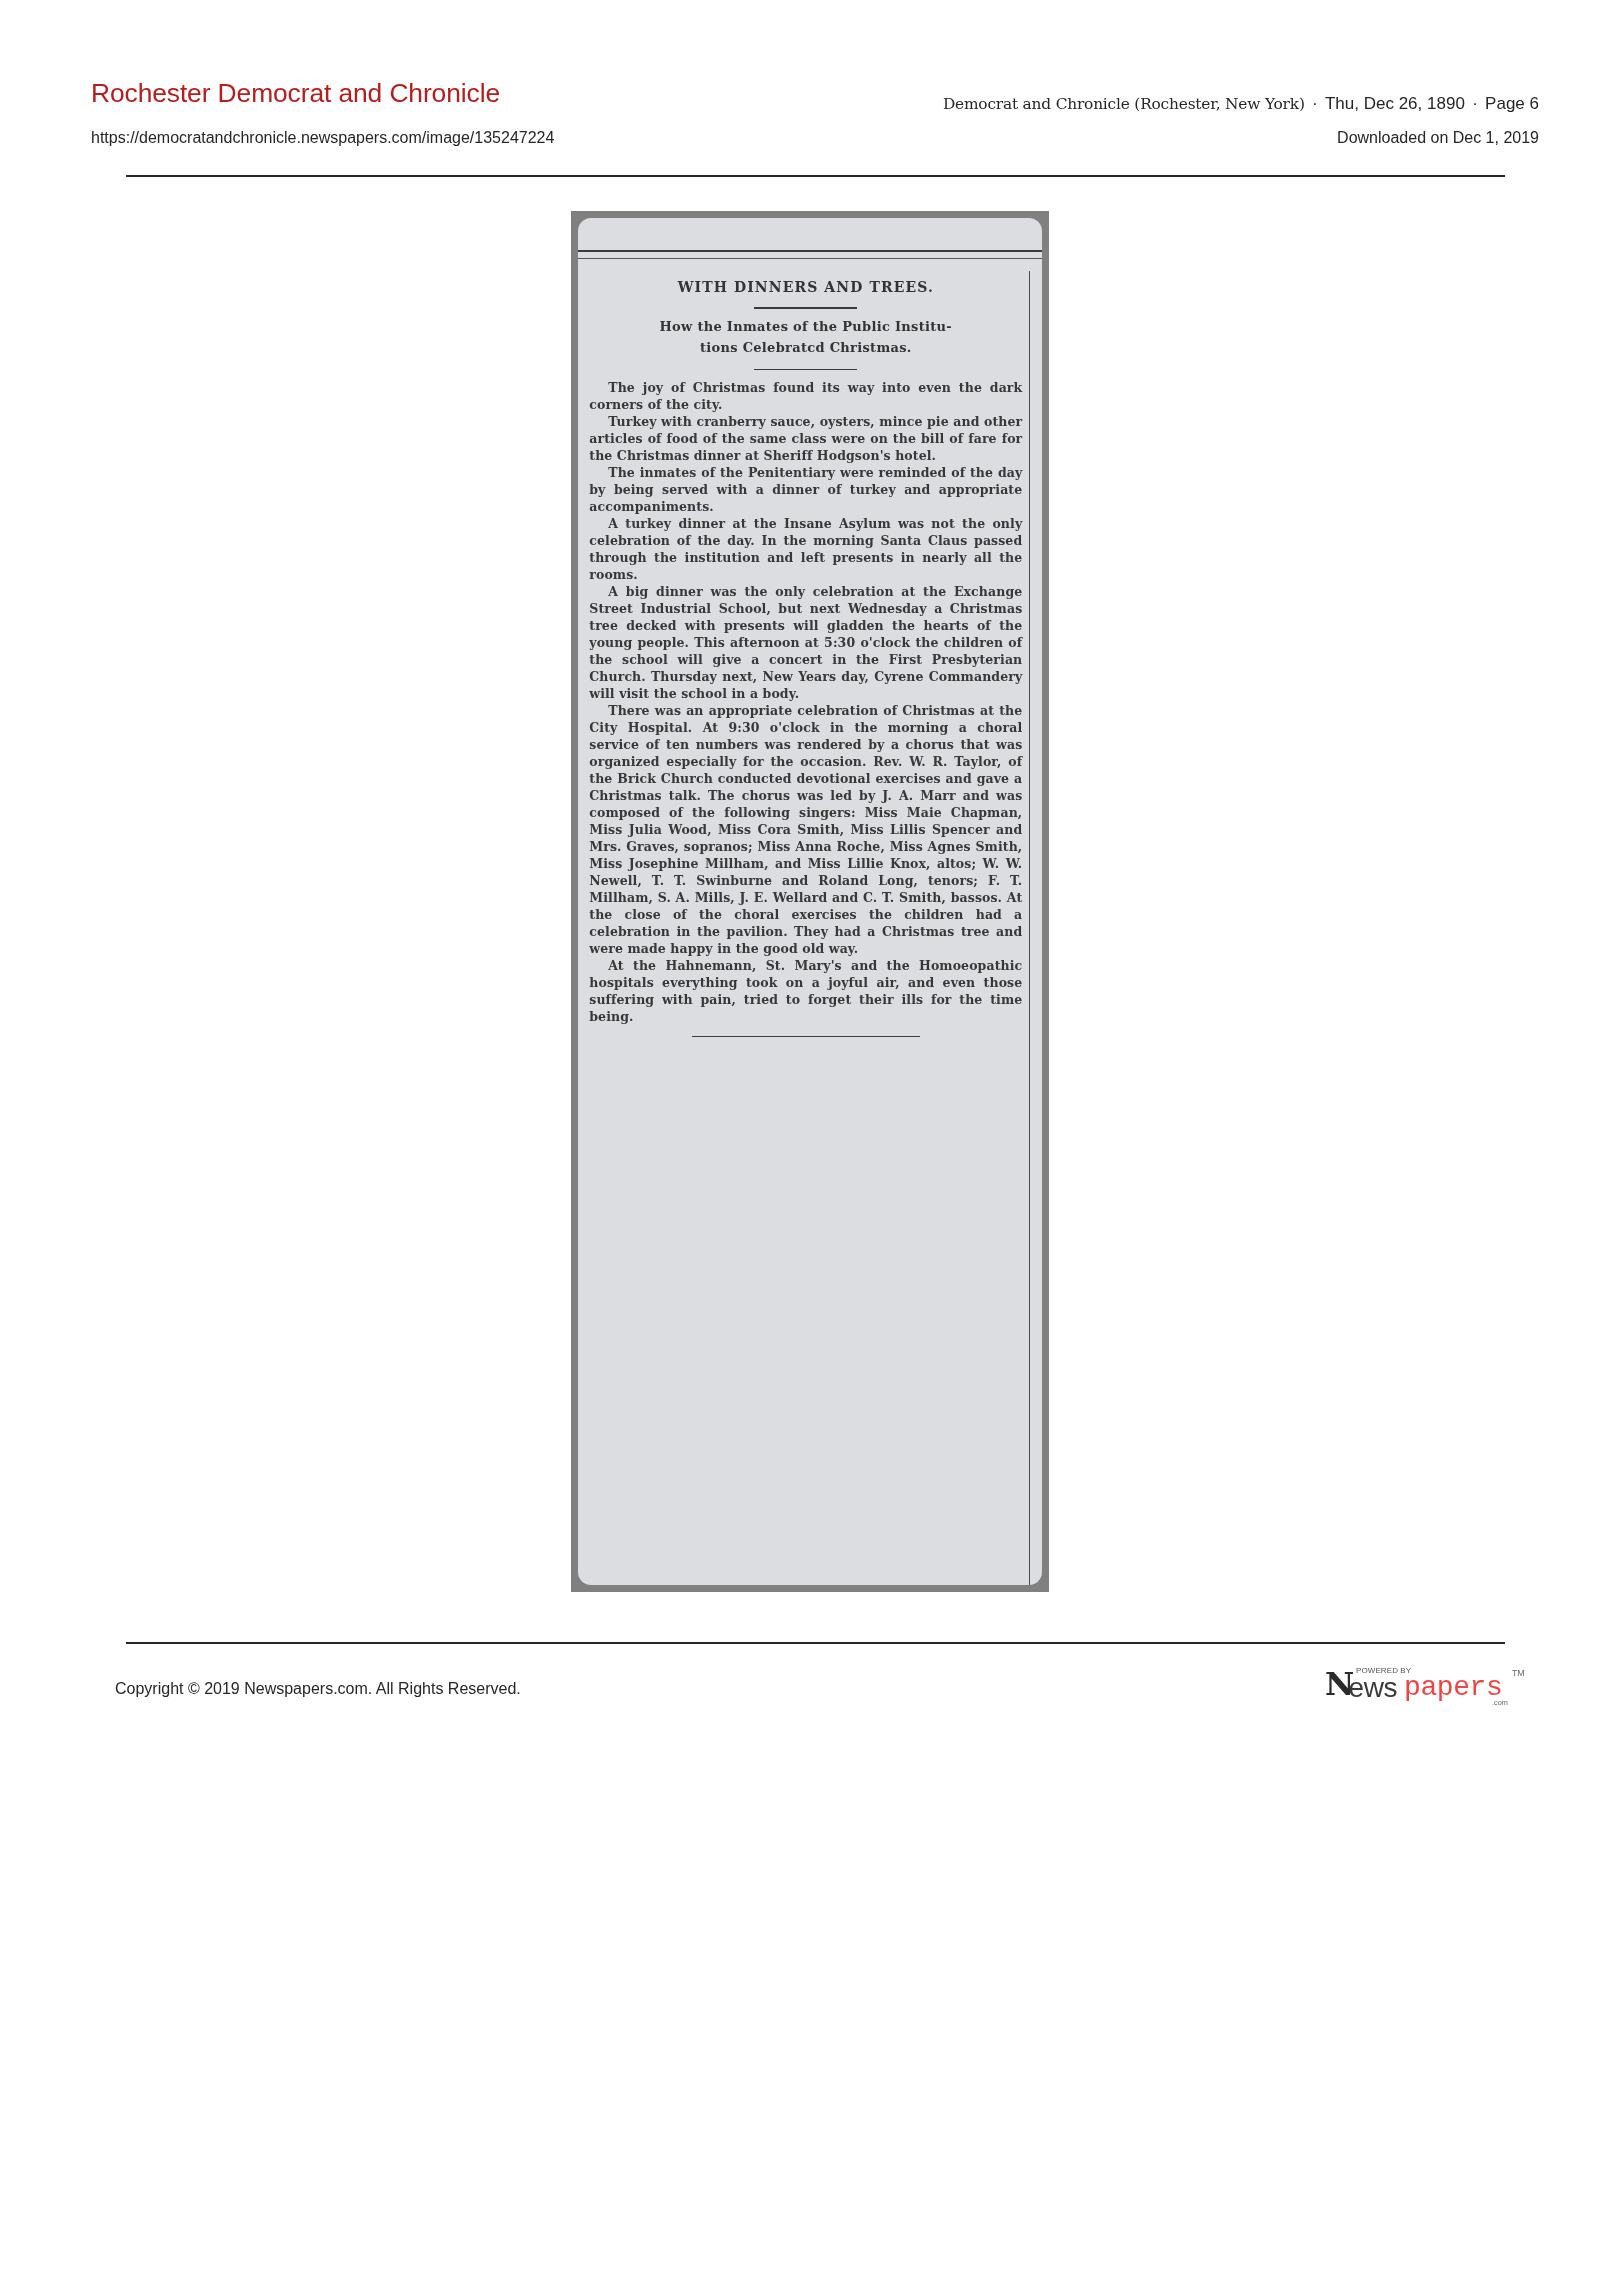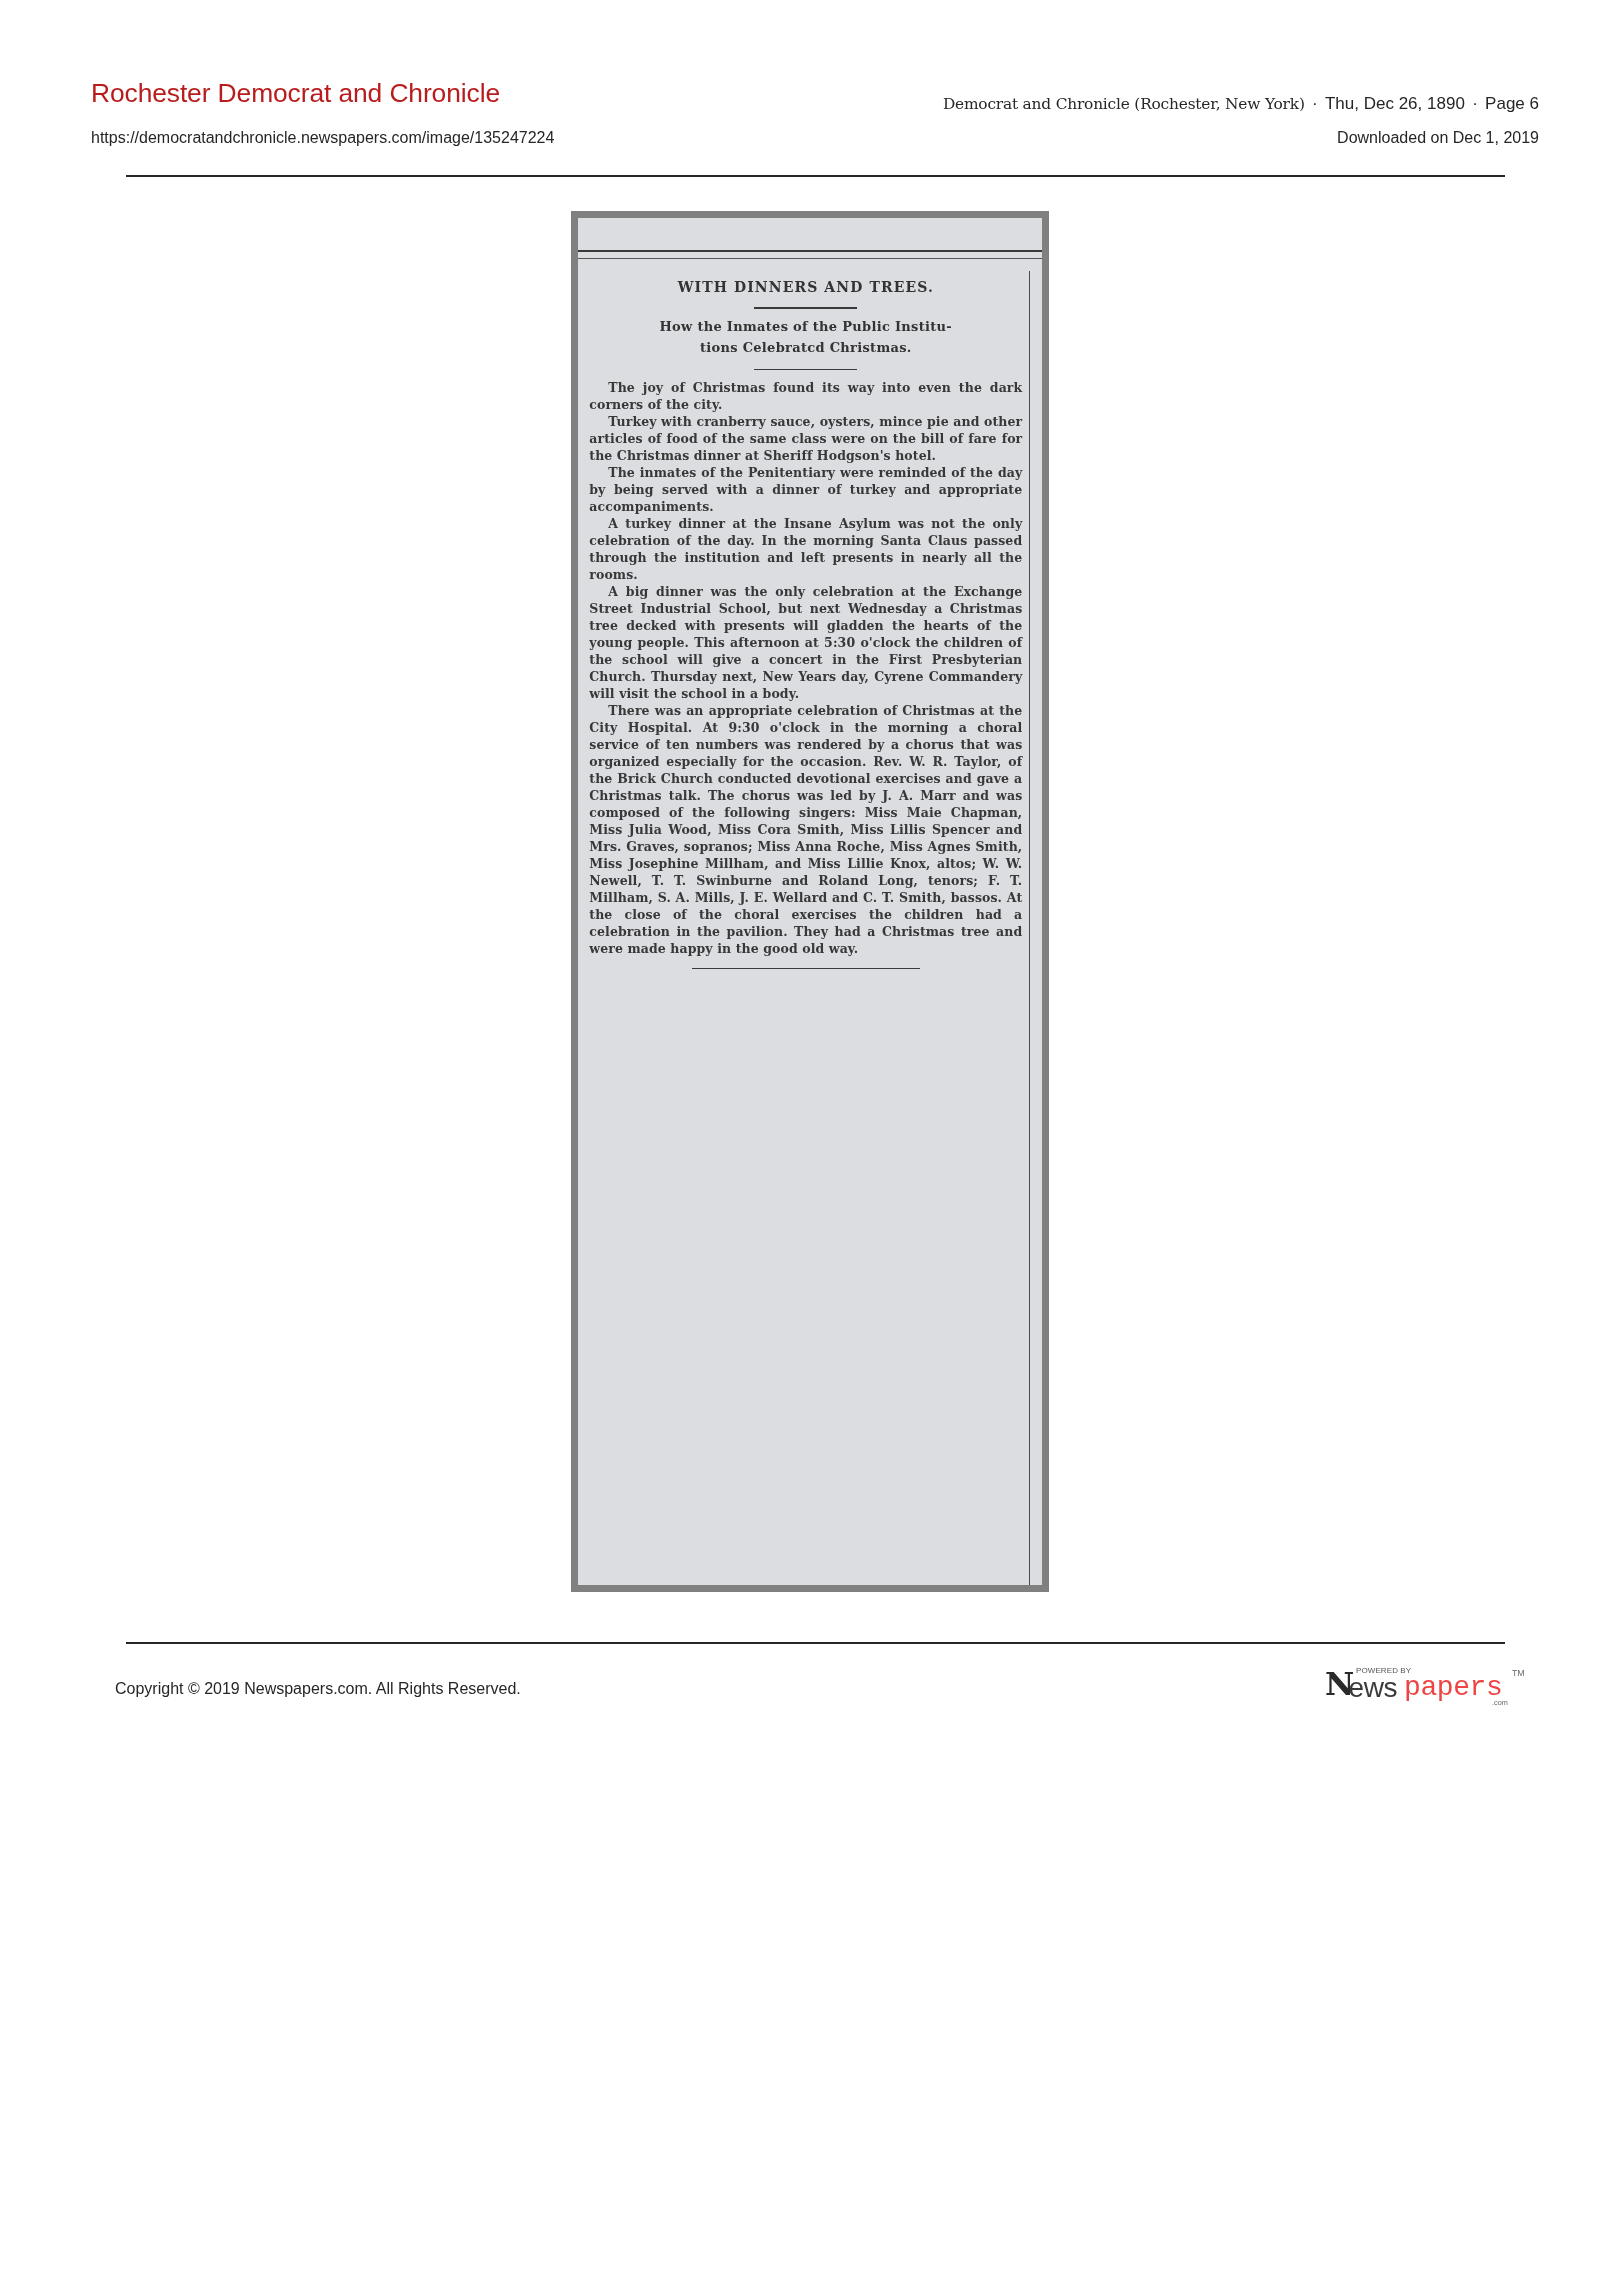--- a/index.html
+++ b/index.html
@@ -85,20 +85,21 @@
       box-sizing: border-box;
     }
     .paper {
       position: absolute;
       left: 6.6px;
       top: 6.6px;
       right: 6.6px;
       bottom: 6.6px;
       background: #dcdde0;
       overflow: hidden;
+      border-radius: 13px;
     }
     .paper .dbl1 {
       position: absolute; left: 0; right: 0; top: 32px; height: 2.2px; background: #3a3a3a;
     }
     .paper .dbl2 {
       position: absolute; left: 0; right: 0; top: 40px; height: 1.5px; background: #555555;
     }
     .paper .col-rule {
       position: absolute; top: 53px; bottom: 0; left: 451px; width: 1.5px; background: #4a4a4a;
     }
@@ -248,20 +249,21 @@
         <span class="l2">tions Celebratcd Christmas.</span>
       </div>
       <div class="dash"></div>
       <div class="body-text">
         <p class="para">The joy of Christmas found its way into even the dark corners of the city.</p>
         <p class="para">Turkey with cranberry sauce, oysters, mince pie and other articles of food of the same class were on the bill of fare for the Christmas dinner at Sheriff Hodgson's hotel.</p>
         <p class="para">The inmates of the Penitentiary were reminded of the day by being served with a dinner of turkey and appropriate accompaniments.</p>
         <p class="para">A turkey dinner at the Insane Asylum was not the only celebration of the day.   In the morning Santa Claus passed through the institution and left presents in nearly all the rooms.</p>
         <p class="para">A big dinner was the only celebration at the Exchange Street Industrial School, but next Wednesday a Christmas tree decked with presents will gladden the hearts of the young people.   This afternoon at 5:30 o'clock the children of the school will give a concert in the First Presbyterian Church. Thursday next, New Years day, Cyrene Commandery will visit the school in a body.</p>
         <p class="para">There was an appropriate celebration of Christmas at the City Hospital.   At 9:30 o'clock in the morning a choral service of ten numbers was rendered by a chorus that was organized especially for the occasion.   Rev. W. R. Taylor, of the Brick Church conducted devotional exercises and gave a Christmas talk.   The chorus was led by J. A. Marr and was composed of the following singers: Miss Maie Chapman, Miss Julia Wood, Miss Cora Smith, Miss Lillis Spencer and Mrs. Graves, sopranos; Miss Anna Roche, Miss Agnes Smith, Miss Josephine Millham, and Miss Lillie Knox, altos; W. W. Newell, T. T. Swinburne and Roland Long, tenors; F. T. Millham, S. A. Mills, J. E. Wellard and C. T. Smith, bassos.   At the close of the choral exercises the children had a celebration in the pavilion.   They had a Christmas tree and were made happy in the good old way.</p>
+        <p class="para">At the Hahnemann, St. Mary's and the Homoeopathic hospitals everything took on a joyful air, and even those suffering with pain, tried to forget their ills for the time being.</p>
       </div>
       <div class="end-dash"></div>
     </div>
   </div>
 </div>
 
 <div class="rule bottom"></div>
 
 <div class="copyright">Copyright © 2019 Newspapers.com. All Rights Reserved.</div>
 

